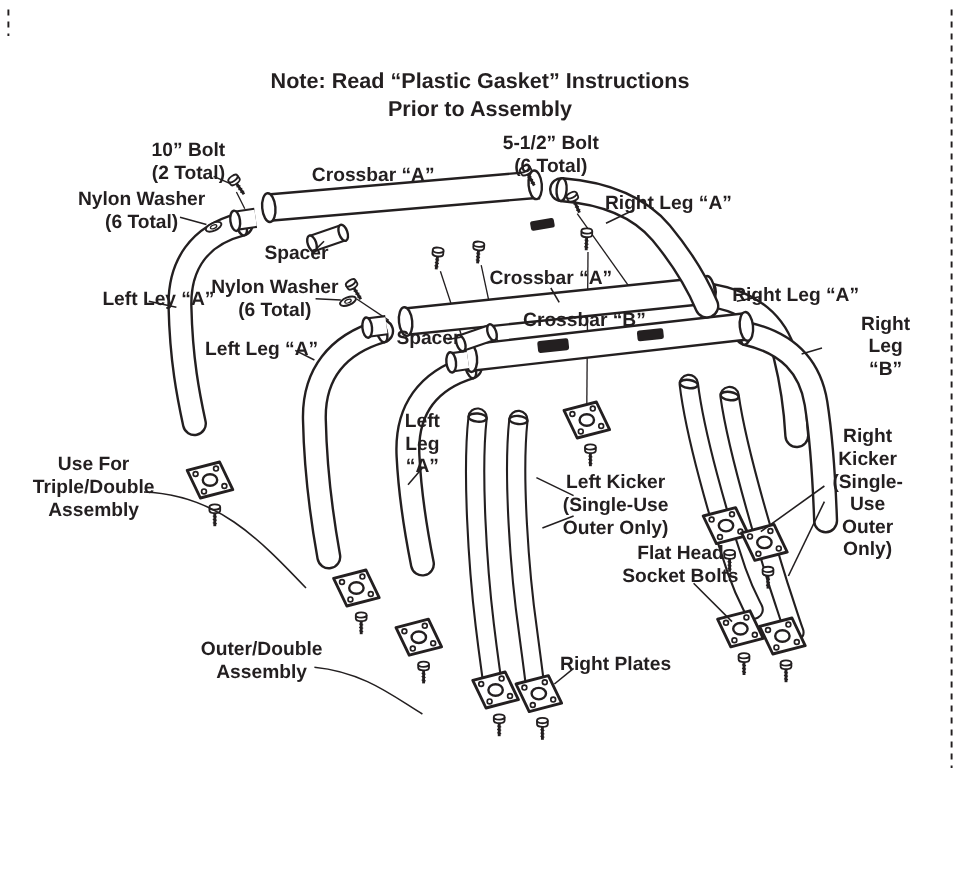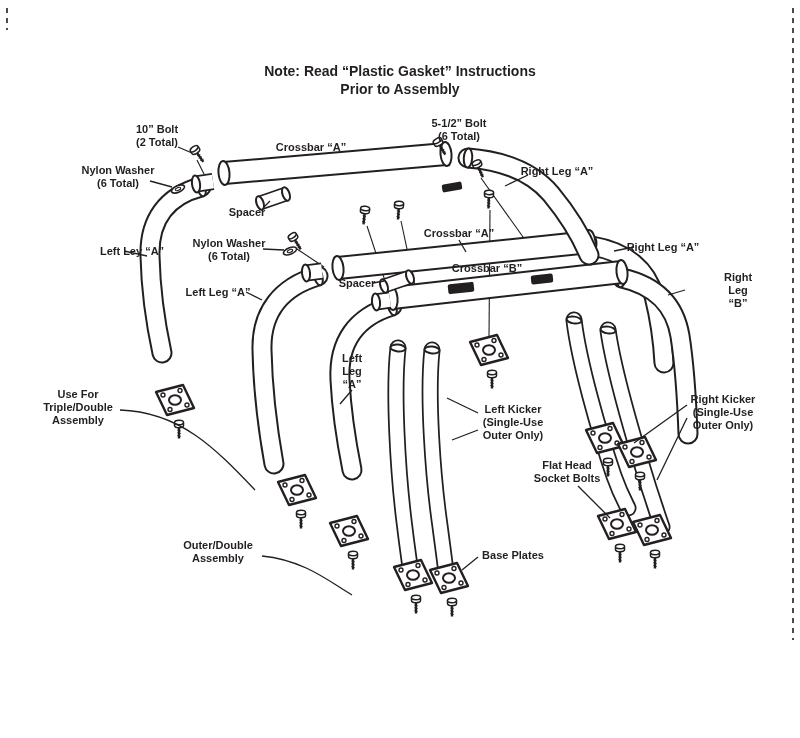--- a/index.html
+++ b/index.html
@@ -6,24 +6,24 @@
   html,body { margin:0; padding:0; background:var(--paper); }
   #stage {
     position:relative; width:800px; height:738px;
     background:var(--paper); overflow:hidden;
     font-family:"Liberation Sans", sans-serif; color:var(--ink);
   }
   #art { position:absolute; left:0; top:0; }
 
   .lbl {
     position:absolute; transform:translate(-50%,-50%);
-    text-align:center; font-weight:bold; font-size:11px; line-height:1.18;
+    text-align:center; font-weight:bold; font-size:16px; line-height:1.18;
     white-space:pre-line; color:var(--ink);
   }
-  .lbl.note { font-size:14px; line-height:1.3; }
+  .lbl.note { font-size:18px; line-height:1.3; }
 
   
   .t-out { fill:none; stroke:var(--ink); stroke-linecap:round; stroke-linejoin:round; }
   .t-in  { fill:none; stroke:#ffffff;   stroke-linecap:round; stroke-linejoin:round; }
   .butt  { stroke-linecap:butt; }
   .cap   { fill:#ffffff; stroke:var(--ink); stroke-width:2; }
   .thin  { stroke:var(--ink); stroke-width:1.1; fill:none; }
   .lead  { stroke:var(--ink); stroke-width:1.3; fill:none; }
   .dash  { stroke:var(--ink); stroke-width:1.6; fill:none; stroke-dasharray:5 5; }
   .blockk{ fill:var(--ink); }
@@ -333,15 +333,15 @@
   <div class="lbl" style="left:513px; top:422px;">Left Kicker
 (Single-Use
 Outer Only)</div>
   <div class="lbl" style="left:723px; top:412px;">Right Kicker
 (Single-Use
 Outer Only)</div>
   <div class="lbl" style="left:567px; top:472px;">Flat Head
 Socket Bolts</div>
   <div class="lbl" style="left:218px; top:552px;">Outer/Double
 Assembly</div>
-  <div class="lbl" style="left:513px; top:555px;">Base Plates</div>
+  <div class="lbl" style="left:513px; top:555px;">Right Plates</div>
 
 </div>
 
 </body></html>

